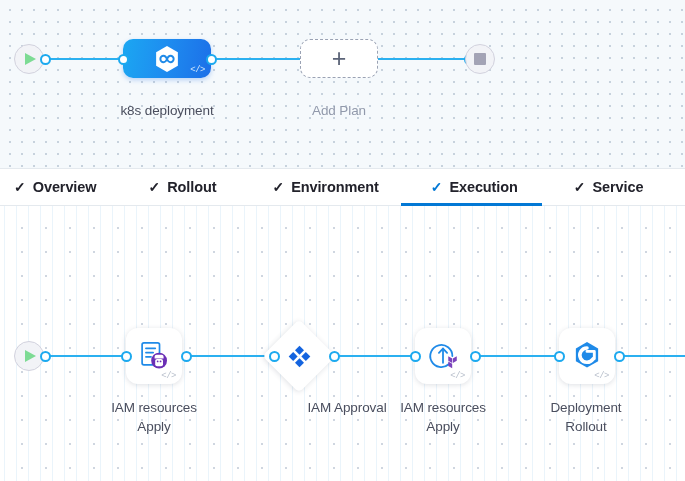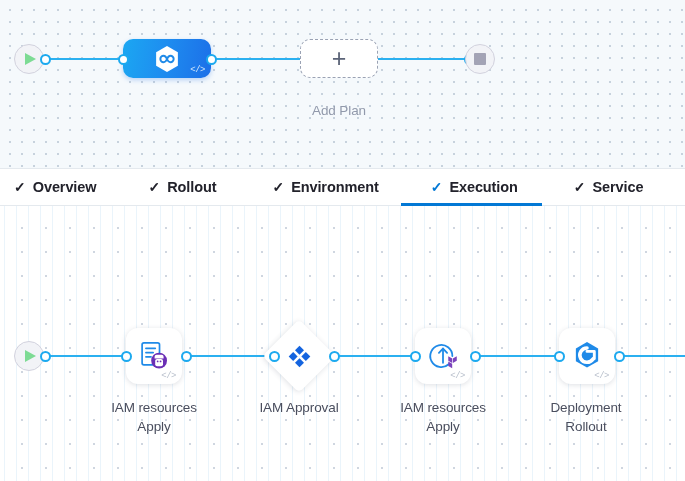--- a/index.html
+++ b/index.html
@@ -240,20 +240,21 @@
       <svg width="30" height="30" viewBox="0 0 32 32">
         <polygon points="16,2.2 27.6,8.9 27.6,23.1 16,29.8 4.4,23.1 4.4,8.9" fill="#ffffff"></polygon>
         <g fill="none" stroke="#1f8ae8" stroke-width="2.1" stroke-linecap="round">
           <path d="M12.3 12.6 a3.4 3.4 0 1 0 0 6.8 c2.3 0 3.0 -1.6 3.7 -3.4 c0.7 -1.8 1.4 -3.4 3.7 -3.4 a3.4 3.4 0 1 1 0 6.8 c-2.3 0 -3.0 -1.6 -3.7 -3.4 c-0.7 -1.8 -1.4 -3.4 -3.7 -3.4 z"></path>
         </g>
       </svg>
       <span class="code-badge on-blue">&lt;/&gt;</span>
     </div>
     <div class="port" style="left:118px; top:53.5px;"></div>
     <div class="port" style="left:206px; top:53.5px;"></div>
+    <div class="node-label" style="left:83px; top:101px; width:168px;">k8s deployment</div>
 
     <div class="add-stage-card" style="left:300px; top:39px; width:78px; height:39px;">
       <span class="plus-glyph">+</span>
     </div>
     <div class="node-label muted" style="left:279px; top:101px; width:120px;">Add Plan</div>
 
     <div class="port" style="left:464px; top:53.5px;"></div>
     <div class="term-node" style="left:465px; top:44px;">
       <div class="sq-stop"></div>
     </div>
@@ -330,21 +331,21 @@
             <path d="M16 3.2 l5.3 5.3 -5.3 5.3 -5.3 -5.3 z"></path>
             <path d="M16 18.2 l5.3 5.3 -5.3 5.3 -5.3 -5.3 z"></path>
             <path d="M8.5 10.7 l5.3 5.3 -5.3 5.3 -5.3 -5.3 z"></path>
             <path d="M23.5 10.7 l5.3 5.3 -5.3 5.3 -5.3 -5.3 z"></path>
           </g>
         </svg>
       </div>
     </div>
     <div class="port" style="left:269px; top:144.5px;"></div>
     <div class="port" style="left:329px; top:144.5px;"></div>
-    <div class="node-label" style="left:234px; top:192px; width:130px;">
+    <div class="node-label" style="left:234px; top:192px; width:130px;padding-left:48px;">
       <div>IAM Approval</div>
     </div>
 
     <div class="step-card" style="left:415px; top:122px;">
       <svg width="34" height="34" viewBox="0 0 40 40">
         <path d="M31 20 a13 13 0 1 0 -4.3 9.7" fill="none" stroke="#1f8ae8" stroke-width="2.1" stroke-linecap="round"></path>
         <g stroke="#1f8ae8" stroke-width="2.1" stroke-linecap="round" fill="none">
           <line x1="20" y1="28" x2="20" y2="11.5"></line>
           <polyline points="15.2,16.3 20,11.3 24.8,16.3"></polyline>
         </g>

